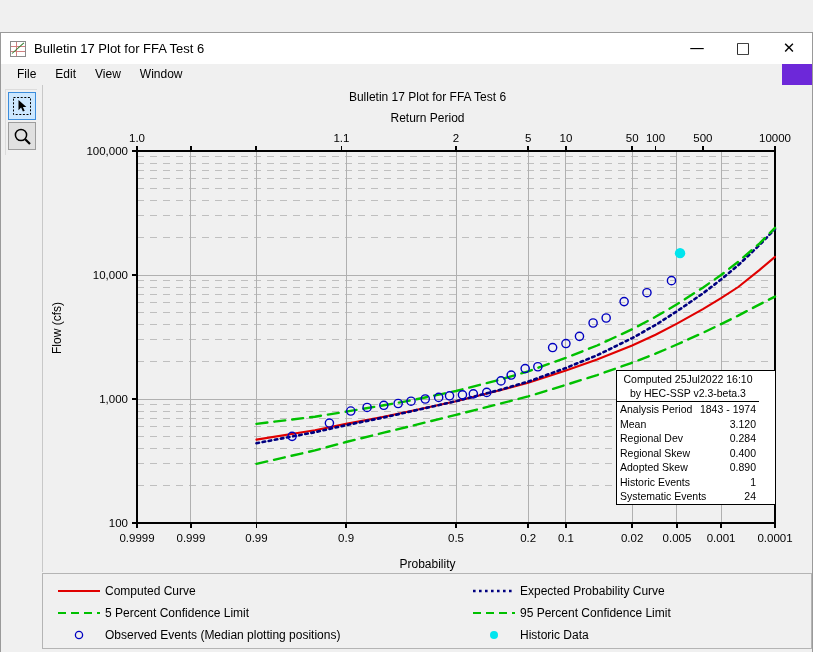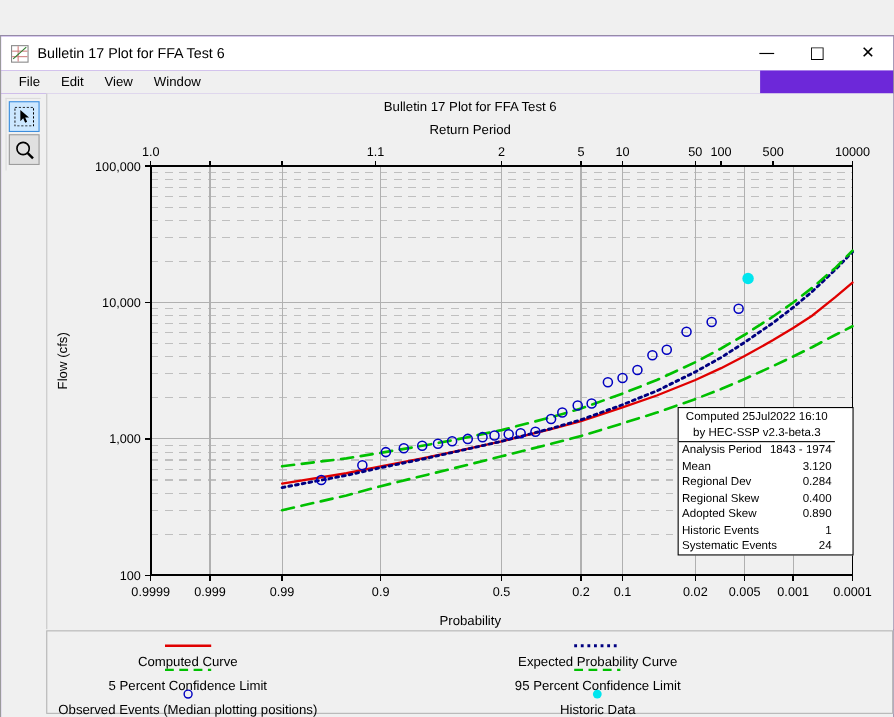--- a/index.html
+++ b/index.html
@@ -48,21 +48,21 @@
     width: 46px; height: 31px;
     display: flex; align-items: center; justify-content: center;
     flex: none; position: relative;
   }
   .glyph { font-size: 15px; line-height: 1; color: #000; font-family: "DejaVu Sans", sans-serif; }
   #spacer { flex: 1 1 auto; }
 
   
   #menubar {
     position: absolute; top: 31px; left: 0;
-    width: 690px; height: 21px;
+    width: 781px; height: 21px;
     background: #f0f0f0;
     display: flex; align-items: center;
     padding-left: 7px;
   }
   .menu-item {
     font-size: 12px; color: #000;
     padding: 2px 9px 3px 9px;
     margin-right: 1px;
   }
 
@@ -157,21 +157,20 @@
     width: 770px; height: 76px;
     background: #f0f0f0;
     border: 1px solid #b4b4b4;
   }
   .leg-col { position: absolute; top: 6px; }
   #leg-col-left { left: 10px; }
   #leg-col-right { left: 425px; }
   .leg-row {
     display: flex; align-items: center;
     height: 22px;
-    flex-direction: column;
   }
   .leg-sym {
     width: 52px; flex: none;
     display: flex; align-items: center; justify-content: center;
   }
   .leg-txt { font-size: 12px; color: #000; white-space: nowrap; }
 
   
   #statusbar {
     position: absolute; left: 5px; top: 623px;

